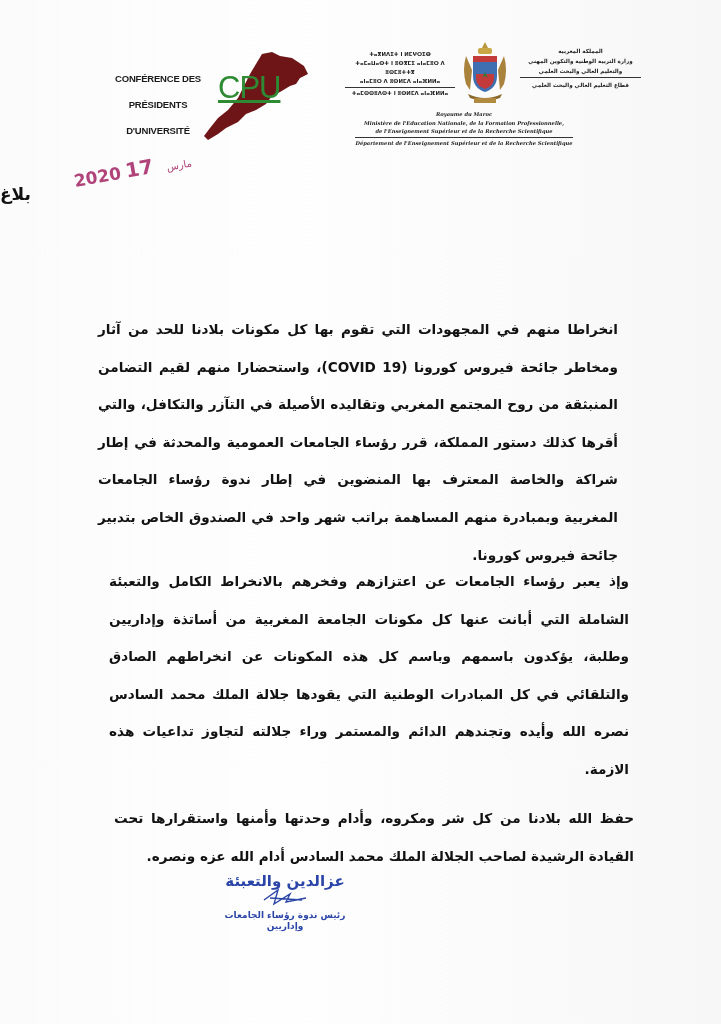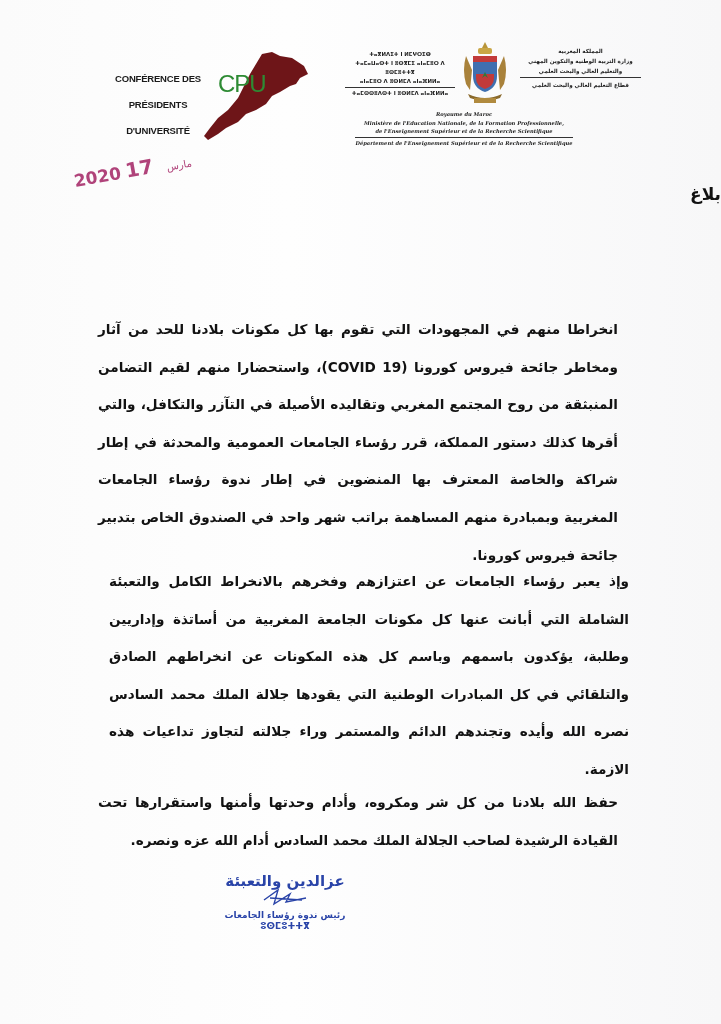--- a/index.html
+++ b/index.html
@@ -10,21 +10,21 @@
     color: #111;
     position: relative;
   }
   .page { position: absolute; inset: 0; background: linear-gradient(90deg,#fbfbfb 0%,#fefefe 40%,#f7f7f8 100%); }
 
   
   .cpu-text { position: absolute; left: 98px; top: 66px; width: 120px; text-align: center;
     font-family: "Liberation Sans", sans-serif; font-weight: bold; font-size: 9.5px; color: #1a1a1a; letter-spacing: -0.2px; line-height: 26px; }
   .cpu-map { position: absolute; left: 200px; top: 52px; width: 110px; height: 90px; }
   .cpu-logo { position: absolute; left: 218px; top: 72px; font-family: "Liberation Sans", sans-serif;
-    font-size: 24px; color: #2e8b34; letter-spacing: -1px; line-height: 1; }
+    font-size: 31px; color: #2e8b34; letter-spacing: -1px; line-height: 1; text-decoration: underline; }
 
   
   .tifi { position: absolute; left: 345px; top: 50px; width: 110px; text-align: center;
     font-family: "DejaVu Sans", sans-serif; font-size: 5.4px; line-height: 9px; color: #222; font-weight: bold; }
   .tifi .rule { border-top: 1px solid #333; margin: 1px 0 1px 0; }
 
   
   .emblem { position: absolute; left: 460px; top: 40px; width: 50px; height: 66px; }
 
   
@@ -38,21 +38,21 @@
   .fr-head .rule { border-top: 1px solid #333; margin: 1px 0 1px 0; }
 
   
   .stamp { position: absolute; left: 74px; top: 168px; transform: rotate(-10deg); transform-origin: left center;
     color: #b0437a; font-family: "DejaVu Sans", sans-serif; white-space: nowrap; direction: ltr; }
   .stamp .year { font-size: 17px; font-weight: bold; letter-spacing: -0.5px; }
   .stamp .month { font-size: 10px; margin: 0 8px; }
   .stamp .day { font-size: 20px; font-weight: bold; letter-spacing: 2px; }
 
   
-  .title-1 { position: absolute; left: 0; right: 0; top: 184px; text-align: right; direction: rtl;
+  .title-1 { position: absolute; left: 0; right: 0; top: 184px; text-align: left; direction: rtl;
     font-family: "DejaVu Sans", sans-serif; font-size: 17px; font-weight: bold; }
   .title-2 { position: absolute; left: 0; right: 0; top: 226px; text-align: center; direction: rtl;
     font-family: "DejaVu Sans", sans-serif; font-size: 20px; font-weight: bold; }
 
   
   .body { position: absolute; left: 98px; width: 520px; direction: rtl; text-align: justify;
     font-family: "DejaVu Sans", sans-serif; font-size: 13.6px; line-height: 37.6px; font-weight: bold; color: #121212; text-align-last: right; }
   .p1 { top: 311px; }
   .p2 { top: 552px; }
   .p3 { top: 784px; }
@@ -117,26 +117,26 @@
   <div class="stamp">
     <span class="year">2020</span>
     <span class="month">مارس</span>
     <span class="day">17</span>
   </div>
 
   <div class="title-1">بلاغ</div>
 
   <p class="body p1" style="margin:0">انخراطا منهم في المجهودات التي تقوم بها كل مكونات بلادنا للحد من آثار ومخاطر جائحة فيروس كورونا (COVID 19)، واستحضارا منهم لقيم التضامن المنبثقة من روح المجتمع المغربي وتقاليده الأصيلة في التآزر والتكافل، والتي أقرها كذلك دستور المملكة، قرر رؤساء الجامعات العمومية والمحدثة في إطار شراكة والخاصة المعترف بها المنضوين في إطار ندوة رؤساء الجامعات المغربية وبمبادرة منهم المساهمة براتب شهر واحد في الصندوق الخاص بتدبير جائحة فيروس كورونا.</p>
   <p class="body p2" style="margin:11px">وإذ يعبر رؤساء الجامعات عن اعتزازهم وفخرهم بالانخراط الكامل والتعبئة الشاملة التي أبانت عنها كل مكونات الجامعة المغربية من أساتذة وإداريين وطلبة، يؤكدون باسمهم وباسم كل هذه المكونات عن انخراطهم الصادق والتلقائي في كل المبادرات الوطنية التي يقودها جلالة الملك محمد السادس نصره الله وأيده وتجندهم الدائم والمستمر وراء جلالته لتجاوز تداعيات هذه الازمة.</p>
-  <p class="body p3" style="margin:0">حفظ الله بلادنا من كل شر ومكروه، وأدام وحدتها وأمنها واستقرارها تحت القيادة الرشيدة لصاحب الجلالة الملك محمد السادس أدام الله عزه ونصره.</p>
+  <p class="body p3" style="margin:16px">حفظ الله بلادنا من كل شر ومكروه، وأدام وحدتها وأمنها واستقرارها تحت القيادة الرشيدة لصاحب الجلالة الملك محمد السادس أدام الله عزه ونصره.</p>
 
   <div class="sig">
     <div class="name">عزالدين والتعبئة</div>
     <div class="scribble">
       <svg width="60" height="22" viewBox="0 0 60 22" style="position:absolute;left:56px;top:-4px">
         <path d="M8 14 L22 4 L18 18 L34 8 L30 16 L50 12 M14 12 L46 14" stroke="#2a44a8" stroke-width="1.4" fill="none"></path>
       </svg>
     </div>
     <div class="role">رئيس ندوة رؤساء الجامعات</div>
-    <div class="role">ⵓⵙⵎⵓⵜⵜⴳ</div>
+    <div class="role">وإداريين</div>
   </div>
 
 </div>
 
 </body></html>

